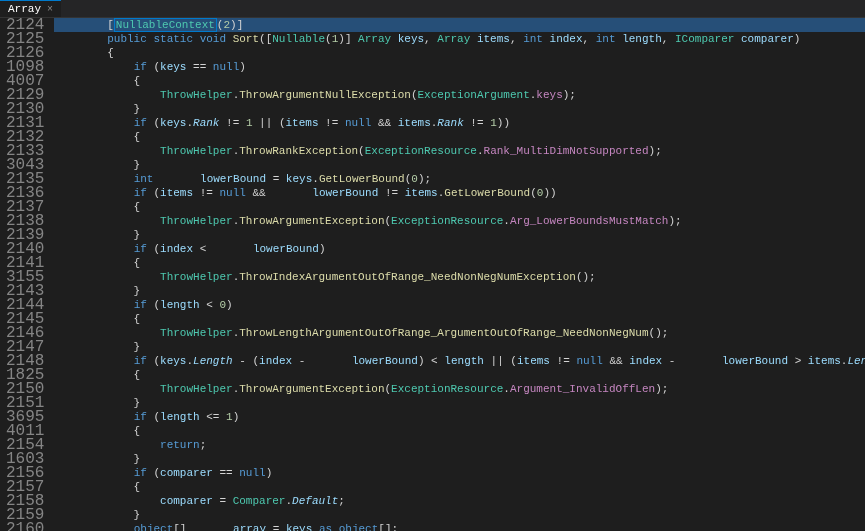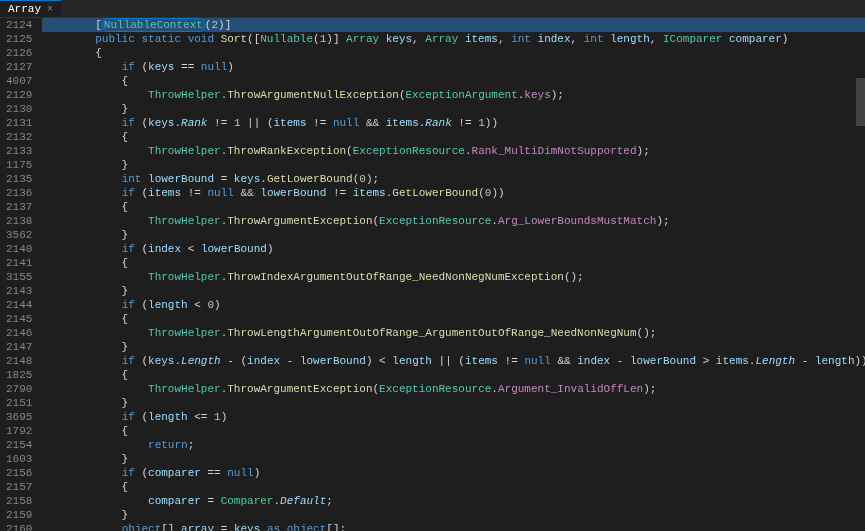--- a/index.html
+++ b/index.html
@@ -40,42 +40,42 @@
     flex: 1;
     overflow: hidden;
   }
   .gutter {
     background: #1e1e1e;
     color: #858585;
     text-align: right;
     padding: 0 10px 0 6px;
     user-select: none;
     line-height: 14px;
-    font-size: 11px;
+    font-size: 16px;
   }
   .code {
     flex: 1;
     background: #1e1e1e;
     line-height: 14px;
     white-space: pre;
     font-size: 11px;
   }
   .line { height: 14px; }
   .line-highlight { background: #264f78; display: inline-block; width: 100%; }
   .hl-box { border: 1px solid #007acc; padding: 0 1px; }
   
   .c-keyword { color: #569cd6; }
-  .c-type { color: #4ec9b0; border-radius: 6px; }
+  .c-type { color: #4ec9b0; }
   .c-method { color: #dcdcaa; }
   .c-num { color: #b5cea8; }
   .c-field { color: #9cdcfe; font-style: italic; }
   .c-enum { color: #c586c0; }
   .c-op { color: #d4d4d4; }
   .c-paren { color: #d4d4d4; }
-  .c-var { color: #9cdcfe; }
+  .c-var { color: #9cdcfe; margin-left: 40px; }
   .c-param { color: #9cdcfe; }
   .c-plain { color: #d4d4d4; }
   .scrollbar {
     width: 14px;
     background: #1e1e1e;
     position: relative;
   }
   .scroll-thumb {
     position: absolute;
     right: 2px;
@@ -93,47 +93,47 @@
     <span>Array</span>
     <span class="tab-close">×</span>
   </div>
 </div>
 
 <div class="editor-area">
   <div class="gutter" id="gutter">
       <div class="line">2124</div>
       <div class="line">2125</div>
       <div class="line">2126</div>
-      <div class="line">2127</div>
+      <div class="line">1098</div>
       <div class="line">4007</div>
       <div class="line">2129</div>
       <div class="line">2130</div>
       <div class="line">2131</div>
       <div class="line">2132</div>
       <div class="line">2133</div>
-      <div class="line">1175</div>
+      <div class="line">3043</div>
       <div class="line">2135</div>
       <div class="line">2136</div>
       <div class="line">2137</div>
       <div class="line">2138</div>
-      <div class="line">3562</div>
+      <div class="line">2139</div>
       <div class="line">2140</div>
       <div class="line">2141</div>
       <div class="line">3155</div>
       <div class="line">2143</div>
       <div class="line">2144</div>
       <div class="line">2145</div>
       <div class="line">2146</div>
       <div class="line">2147</div>
       <div class="line">2148</div>
       <div class="line">1825</div>
-      <div class="line">2790</div>
+      <div class="line">2150</div>
       <div class="line">2151</div>
       <div class="line">3695</div>
-      <div class="line">1792</div>
+      <div class="line">4011</div>
       <div class="line">2154</div>
       <div class="line">1603</div>
       <div class="line">2156</div>
       <div class="line">2157</div>
       <div class="line">2158</div>
       <div class="line">2159</div>
       <div class="line">2160</div>
     </div>
   <div class="code" id="code"><div class="line line-highlight"><span class="c-plain">        </span><span class="c-paren">[</span><span class="c-type hl-box">NullableContext</span><span class="c-paren">(</span><span class="c-num">2</span><span class="c-paren">)]</span></div><div class="line"><span class="c-plain">        </span><span class="c-keyword">public static void </span><span class="c-method">Sort</span><span class="c-paren">([</span><span class="c-type">Nullable</span><span class="c-paren">(</span><span class="c-num">1</span><span class="c-paren">)] </span><span class="c-type">Array </span><span class="c-param">keys</span><span class="c-plain">, </span><span class="c-type">Array </span><span class="c-param">items</span><span class="c-plain">, </span><span class="c-keyword">int </span><span class="c-param">index</span><span class="c-plain">, </span><span class="c-keyword">int </span><span class="c-param">length</span><span class="c-plain">, </span><span class="c-type">IComparer </span><span class="c-param">comparer</span><span class="c-paren">)</span></div><div class="line"><span class="c-plain">        {</span></div><div class="line"><span class="c-plain">            </span><span class="c-keyword">if </span><span class="c-paren">(</span><span class="c-param">keys</span><span class="c-op"> == </span><span class="c-keyword">null</span><span class="c-paren">)</span></div><div class="line"><span class="c-plain">            {</span></div><div class="line"><span class="c-plain">                </span><span class="c-type">ThrowHelper</span><span class="c-plain">.</span><span class="c-method">ThrowArgumentNullException</span><span class="c-paren">(</span><span class="c-type">ExceptionArgument</span><span class="c-plain">.</span><span class="c-enum">keys</span><span class="c-paren">);</span></div><div class="line"><span class="c-plain">            }</span></div><div class="line"><span class="c-plain">            </span><span class="c-keyword">if </span><span class="c-paren">(</span><span class="c-param">keys</span><span class="c-plain">.</span><span class="c-field">Rank</span><span class="c-op"> != </span><span class="c-num">1</span><span class="c-op"> || (</span><span class="c-param">items</span><span class="c-op"> != </span><span class="c-keyword">null</span><span class="c-op"> &amp;&amp; </span><span class="c-param">items</span><span class="c-plain">.</span><span class="c-field">Rank</span><span class="c-op"> != </span><span class="c-num">1</span><span class="c-paren">))</span></div><div class="line"><span class="c-plain">            {</span></div><div class="line"><span class="c-plain">                </span><span class="c-type">ThrowHelper</span><span class="c-plain">.</span><span class="c-method">ThrowRankException</span><span class="c-paren">(</span><span class="c-type">ExceptionResource</span><span class="c-plain">.</span><span class="c-enum">Rank_MultiDimNotSupported</span><span class="c-paren">);</span></div><div class="line"><span class="c-plain">            }</span></div><div class="line"><span class="c-plain">            </span><span class="c-keyword">int </span><span class="c-var">lowerBound</span><span class="c-op"> = </span><span class="c-param">keys</span><span class="c-plain">.</span><span class="c-method">GetLowerBound</span><span class="c-paren">(</span><span class="c-num">0</span><span class="c-paren">);</span></div><div class="line"><span class="c-plain">            </span><span class="c-keyword">if </span><span class="c-paren">(</span><span class="c-param">items</span><span class="c-op"> != </span><span class="c-keyword">null</span><span class="c-op"> &amp;&amp; </span><span class="c-var">lowerBound</span><span class="c-op"> != </span><span class="c-param">items</span><span class="c-plain">.</span><span class="c-method">GetLowerBound</span><span class="c-paren">(</span><span class="c-num">0</span><span class="c-paren">))</span></div><div class="line"><span class="c-plain">            {</span></div><div class="line"><span class="c-plain">                </span><span class="c-type">ThrowHelper</span><span class="c-plain">.</span><span class="c-method">ThrowArgumentException</span><span class="c-paren">(</span><span class="c-type">ExceptionResource</span><span class="c-plain">.</span><span class="c-enum">Arg_LowerBoundsMustMatch</span><span class="c-paren">);</span></div><div class="line"><span class="c-plain">            }</span></div><div class="line"><span class="c-plain">            </span><span class="c-keyword">if </span><span class="c-paren">(</span><span class="c-param">index</span><span class="c-op"> &lt; </span><span class="c-var">lowerBound</span><span class="c-paren">)</span></div><div class="line"><span class="c-plain">            {</span></div><div class="line"><span class="c-plain">                </span><span class="c-type">ThrowHelper</span><span class="c-plain">.</span><span class="c-method">ThrowIndexArgumentOutOfRange_NeedNonNegNumException</span><span class="c-paren">();</span></div><div class="line"><span class="c-plain">            }</span></div><div class="line"><span class="c-plain">            </span><span class="c-keyword">if </span><span class="c-paren">(</span><span class="c-param">length</span><span class="c-op"> &lt; </span><span class="c-num">0</span><span class="c-paren">)</span></div><div class="line"><span class="c-plain">            {</span></div><div class="line"><span class="c-plain">                </span><span class="c-type">ThrowHelper</span><span class="c-plain">.</span><span class="c-method">ThrowLengthArgumentOutOfRange_ArgumentOutOfRange_NeedNonNegNum</span><span class="c-paren">();</span></div><div class="line"><span class="c-plain">            }</span></div><div class="line"><span class="c-plain">            </span><span class="c-keyword">if </span><span class="c-paren">(</span><span class="c-param">keys</span><span class="c-plain">.</span><span class="c-field">Length</span><span class="c-op"> - (</span><span class="c-param">index</span><span class="c-op"> - </span><span class="c-var">lowerBound</span><span class="c-op">) &lt; </span><span class="c-param">length</span><span class="c-op"> || (</span><span class="c-param">items</span><span class="c-op"> != </span><span class="c-keyword">null</span><span class="c-op"> &amp;&amp; </span><span class="c-param">index</span><span class="c-op"> - </span><span class="c-var">lowerBound</span><span class="c-op"> &gt; </span><span class="c-param">items</span><span class="c-plain">.</span><span class="c-field">Length</span><span class="c-op"> - </span><span class="c-param">length</span><span class="c-paren">))</span></div><div class="line"><span class="c-plain">            {</span></div><div class="line"><span class="c-plain">                </span><span class="c-type">ThrowHelper</span><span class="c-plain">.</span><span class="c-method">ThrowArgumentException</span><span class="c-paren">(</span><span class="c-type">ExceptionResource</span><span class="c-plain">.</span><span class="c-enum">Argument_InvalidOffLen</span><span class="c-paren">);</span></div><div class="line"><span class="c-plain">            }</span></div><div class="line"><span class="c-plain">            </span><span class="c-keyword">if </span><span class="c-paren">(</span><span class="c-param">length</span><span class="c-op"> &lt;= </span><span class="c-num">1</span><span class="c-paren">)</span></div><div class="line"><span class="c-plain">            {</span></div><div class="line"><span class="c-plain">                </span><span class="c-keyword">return</span><span class="c-plain">;</span></div><div class="line"><span class="c-plain">            }</span></div><div class="line"><span class="c-plain">            </span><span class="c-keyword">if </span><span class="c-paren">(</span><span class="c-param">comparer</span><span class="c-op"> == </span><span class="c-keyword">null</span><span class="c-paren">)</span></div><div class="line"><span class="c-plain">            {</span></div><div class="line"><span class="c-plain">                </span><span class="c-param">comparer</span><span class="c-op"> = </span><span class="c-type">Comparer</span><span class="c-plain">.</span><span class="c-field">Default</span><span class="c-plain">;</span></div><div class="line"><span class="c-plain">            }</span></div><div class="line"><span class="c-plain">            </span><span class="c-keyword">object</span><span class="c-plain">[] </span><span class="c-var">array</span><span class="c-op"> = </span><span class="c-param">keys</span><span class="c-keyword"> as </span><span class="c-keyword">object</span><span class="c-plain">[];</span></div></div>
   <div class="scrollbar">

